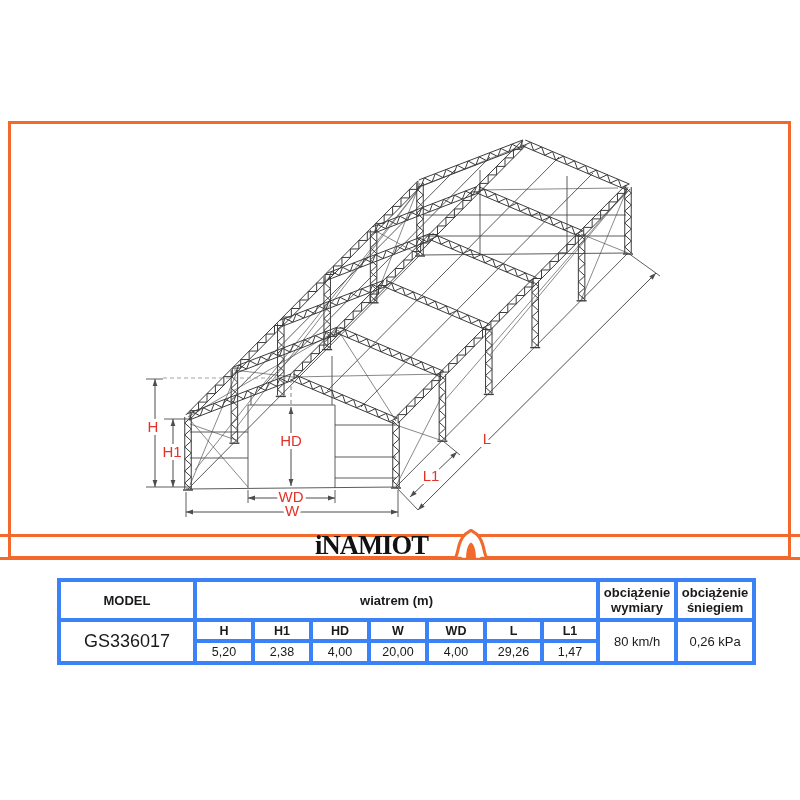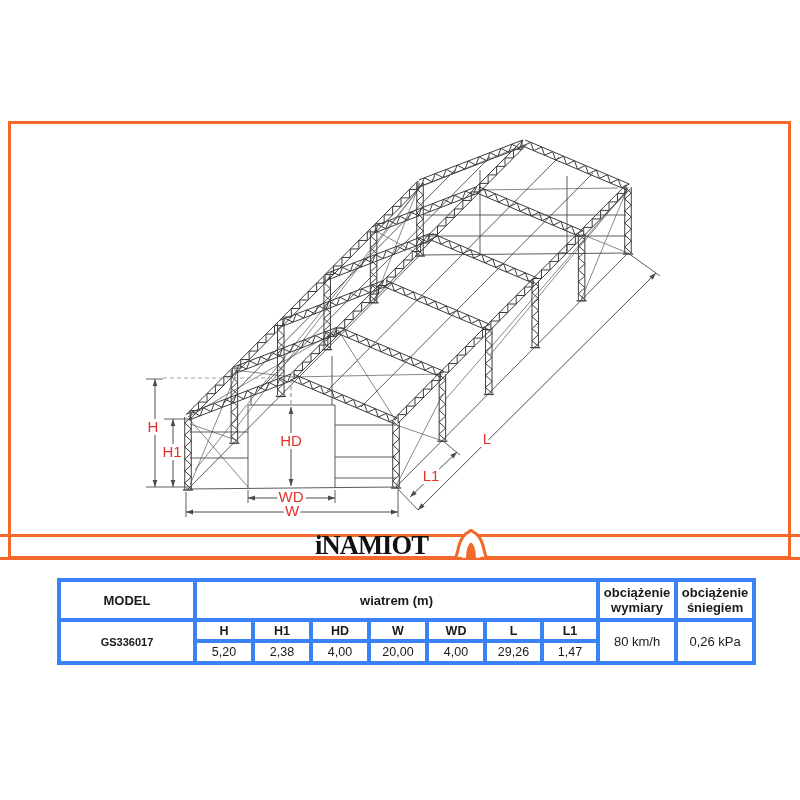--- a/index.html
+++ b/index.html
@@ -20,21 +20,21 @@
   .logo-icon{width:36px;height:31px;display:block;}
   
   .spec-table{position:absolute;left:57px;top:578px;width:695px;
               border-collapse:collapse;table-layout:fixed;
               font-size:13px;color:#1a1a1a;}
   .spec-table th,.spec-table td{border:4px solid #3b82f6;text-align:center;
               padding:0;vertical-align:middle;background:#fff;}
   .spec-table .hrow th{height:36px;border-bottom-width:2px;font-weight:700;}
   .spec-table .shead th{height:17px;font-weight:700;font-size:12.5px;}
   .spec-table .vals td{height:18px;font-weight:400;font-size:12.5px;}
-  .spec-table .model-cell{font-weight:700;font-size:11px;}
+  .spec-table .model-cell{font-weight:400;font-size:18px;}
   .spec-table .load-cell{font-weight:400;font-size:13px;}
   .thick-r{border-right-width:2px !important;}
   .two-line{line-height:15px;font-weight:700;}
 </style>
 </head>
 <body>
 
 <div class="frame-box"></div>
 
 <svg id="drawing" viewBox="0 0 800 800" xmlns="http://www.w3.org/2000/svg">

